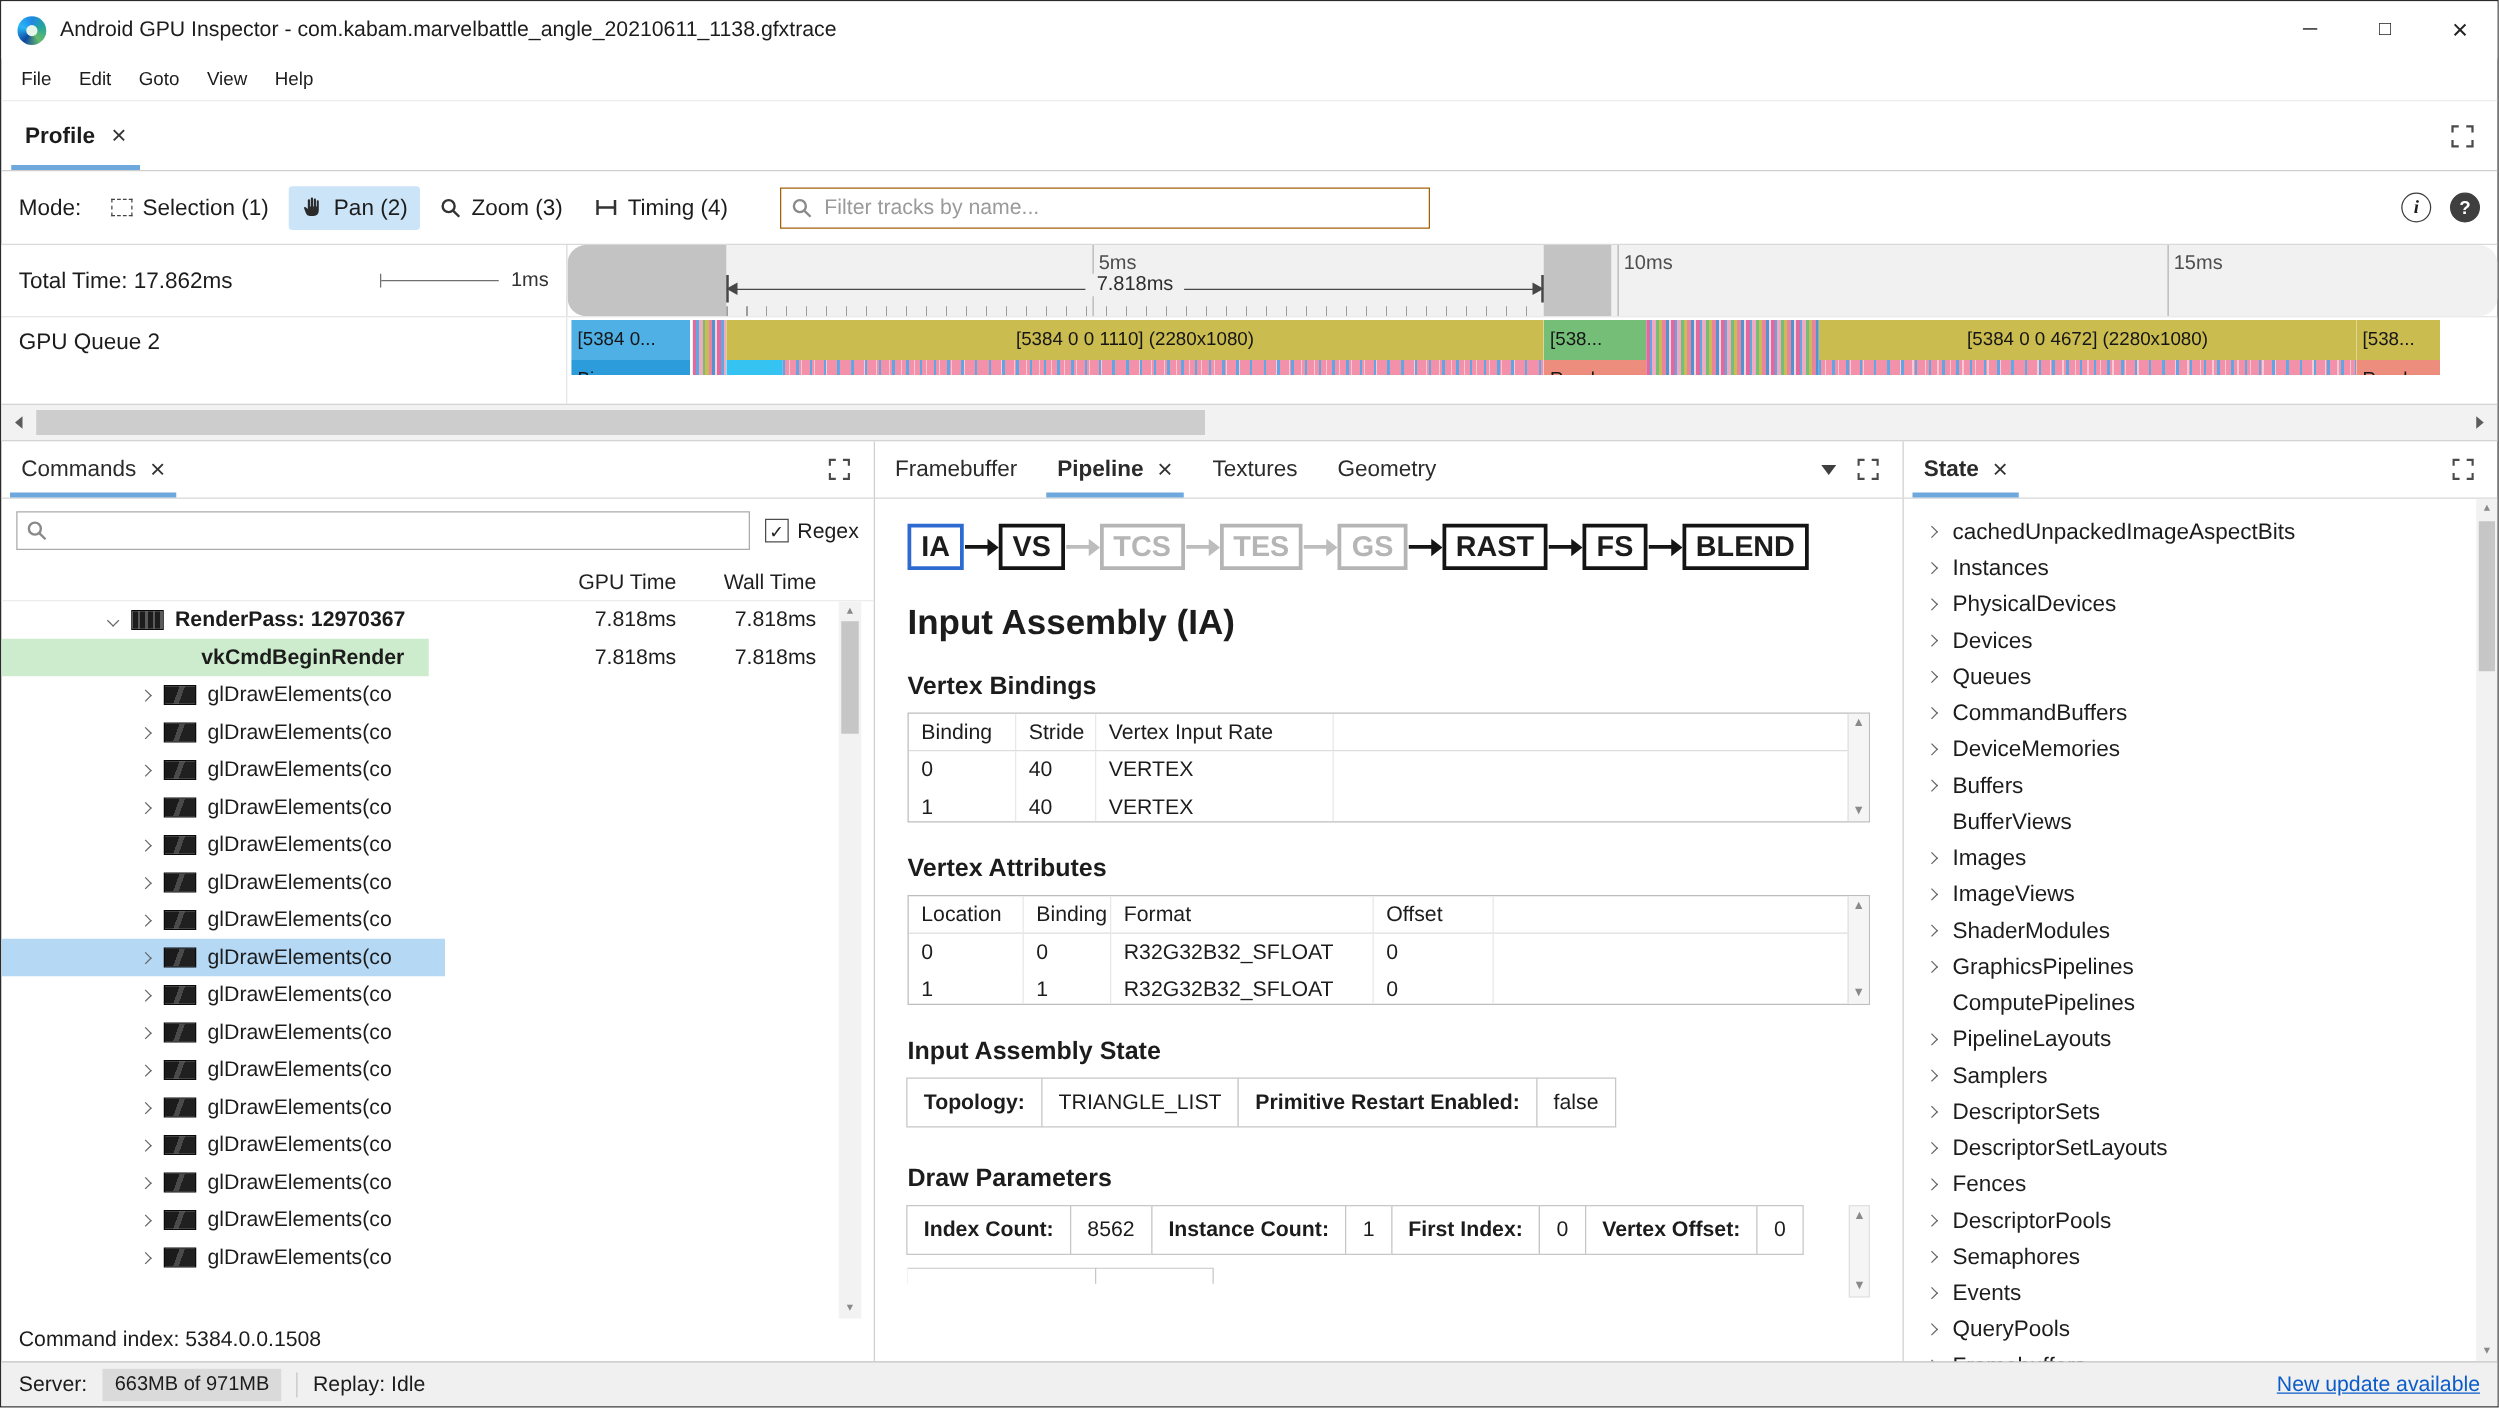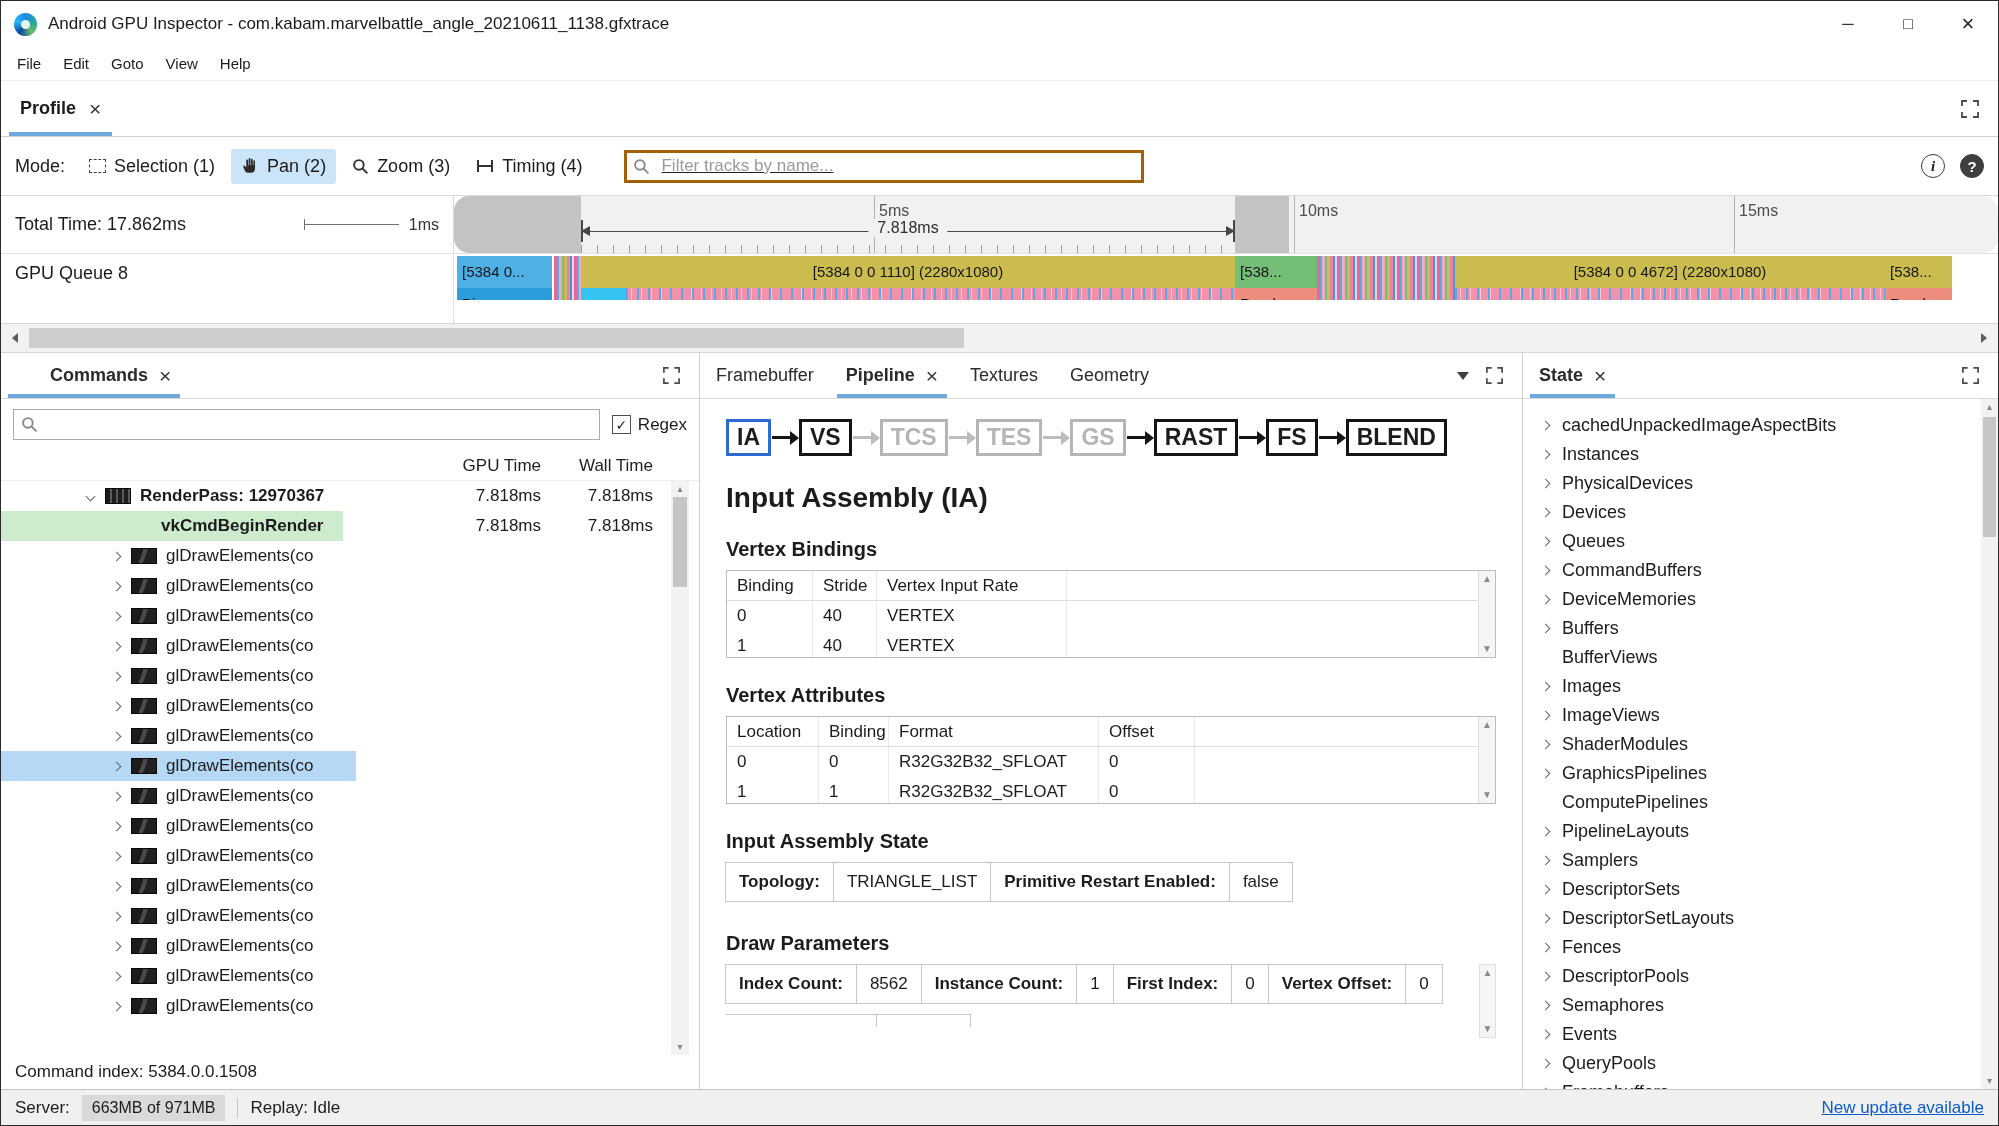--- a/index.html
+++ b/index.html
@@ -28,22 +28,22 @@
   .bar-right { margin-left:auto; display:flex; align-items:center; gap:16px; padding-right:18px; }
 
   
   .toolbar { height:58px; flex:none; display:flex; align-items:center; gap:6px; padding:0 14px; font-size:18px; }
   .mode-label { margin-right:8px; }
   .mode-btn { display:flex; align-items:center; gap:8px; padding:7px 10px; border-radius:3px; }
   .mode-btn.active { background:#cce4f7; }
   .sel-icon { width:17px; height:14px; border:1.6px dashed #444; display:inline-block; }
   .filter-wrap { position:relative; margin-left:26px; }
   .filter-wrap svg { position:absolute; left:9px; top:8px; }
-  .filter-input { width:520px; height:33px; border:3px solid #a16207; font-size:17px; padding:0 10px 0 34px; outline:none; color:#222;
-    font-family:"Liberation Sans", sans-serif;text-decoration:underline; }
+  .filter-input { width:520px; height:33px; border:1px solid #a16207; font-size:17px; padding:0 10px 0 34px; outline:none; color:#222;
+    font-family:"Liberation Sans", sans-serif; }
   .filter-input::placeholder { color:#9a9a9a; }
   .toolbar-right { margin-left:auto; display:flex; align-items:center; gap:15px; }
   .circle-icon { width:24px; height:24px; border:1.7px solid #3c3c3c; border-radius:50%; display:flex; align-items:center; justify-content:center;
     font-size:15px; font-family:"Liberation Serif", serif; font-style:italic; font-weight:bold; }
   .circle-icon.solid { background:#3f3f3f; color:#fff; border-color:#3f3f3f; font-family:"Liberation Sans", sans-serif; font-style:normal; }
 
   
   .ruler { height:58px; flex:none; display:flex; border-top:1px solid #d9d9d9; }
   .ruler-left { width:453px; flex:none; border-right:1px solid #d9d9d9; display:flex; align-items:center; gap:10px; padding:0 14px; font-size:18px; background:#fff; }
   .scale-line { width:95px; height:11px; border-left:1.6px solid #707070; position:relative; margin-left:auto; }
@@ -275,21 +275,21 @@
       <div class="span" style="left:127px;width:654px;">
         <div class="span-line"></div>
         <div class="span-tick lt"></div>
         <div class="span-tick rt"></div>
         <span class="span-label">7.818ms</span>
       </div>
     </div>
   </div>
 
   <div class="track-row">
-    <div class="track-left">GPU Queue 8</div>
+    <div class="track-left">GPU Queue 2</div>
     <div class="track-right" id="gpu-track">
         <div class="tblock" style="left: 3px; width: 95px;">
           <div class="tblock-top" style="background: rgb(79, 176, 230);">[5384 0...</div>
           <div class="tblock-bot" style="background: rgb(45, 156, 219);">Binn...</div>
         </div>
         <div class="tblock stripe-multi" style="left: 100px; width: 27px;"></div>
         <div class="tblock" style="left: 127px; width: 654px;">
           <div class="tblock-top center" style="background: rgb(203, 188, 79);">[5384 0 0 1110] (2280x1080)</div>
           <div class="tblock-bot rel">
             <div class="tseg" style="left: 0px; width: 45px; background: rgb(53, 196, 242);"></div>
@@ -322,21 +322,21 @@
     <div class="hs-arrow right">
         <span class="tri-r"></span>
       </div>
   </div>
 
   <div class="panels">
 
     <div class="panel commands-panel">
       <div class="panel-tabbar">
         <div class="ptab active">
-          <span style="font-weight:bold;margin-left:33px;">Commands</span>
+          <span style="font-weight:normal;">Commands</span>
           <span class="tab-close">×</span>
         </div>
         <div class="bar-right">
           <span>
             <svg width="19" height="19" viewBox="0 0 20 20" fill="none" stroke="#4a4a4a" stroke-width="1.8">
                 <path d="M2 7V2h5M13 2h5v5M18 13v5h-5M7 18H2v-5"></path>
               </svg>
           </span>
         </div>
       </div>

